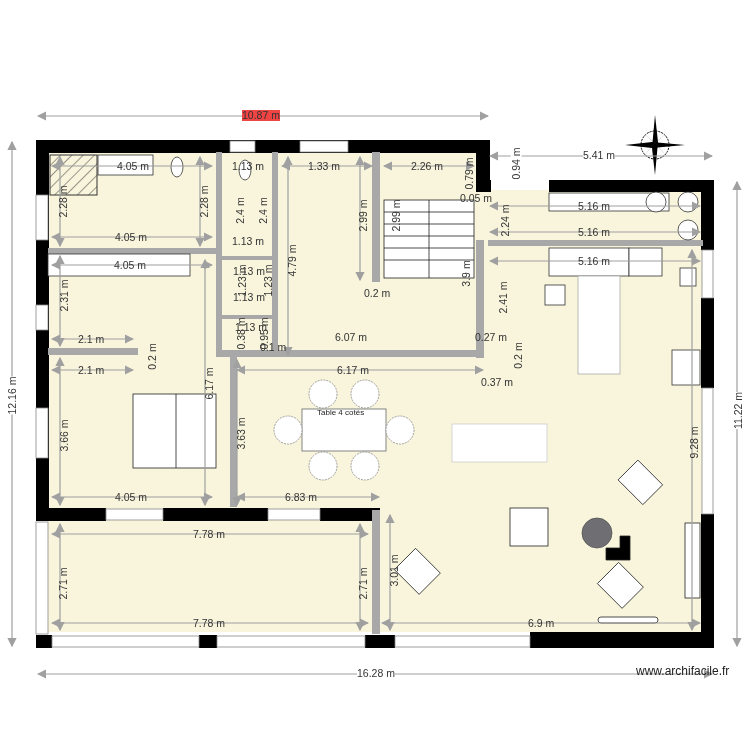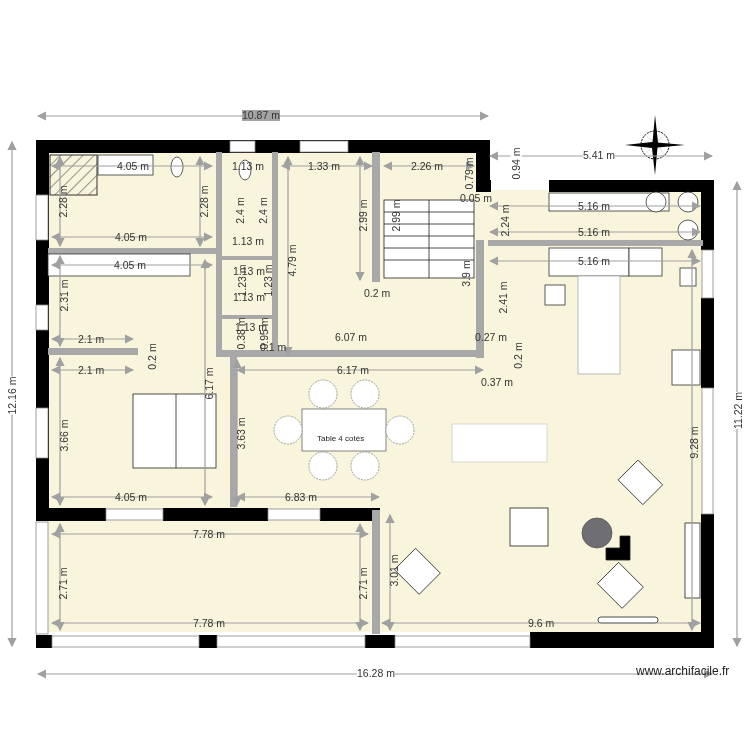--- a/index.html
+++ b/index.html
@@ -179,21 +179,21 @@
     <line x1="237" y1="360" x2="237" y2="505"></line>
     <line x1="288" y1="157" x2="288" y2="355"></line>
     <line x1="360" y1="157" x2="360" y2="280"></line>
     <line x1="692" y1="250" x2="692" y2="630"></line>
     <line x1="60" y1="524" x2="60" y2="630"></line>
     <line x1="360" y1="524" x2="360" y2="630"></line>
     <line x1="390" y1="515" x2="390" y2="630"></line>
   </g>
 </svg>
 
-<span class="lbl" style="left:242px;top:110px;background:#a3a3a3">10.87 m</span>
+<span class="lbl" style="left:242px;top:110px;background:#ef4444">10.87 m</span>
 <span class="lbl" style="left:583px;top:150px;background:#fff">5.41 m</span>
 <span class="lbl v" style="left:500px;top:158px;background:#fff">0.94 m</span>
 <span class="lbl" style="left:357px;top:668px;background:#fff">16.28 m</span>
 <span class="lbl v" style="left:-6px;top:390px;background:#fff">12.16 m</span>
 <span class="lbl v" style="left:720px;top:405px;background:#fff">11.22 m</span>
 
 <span class="lbl" style="left:117px;top:161px">4.05 m</span>
 <span class="lbl" style="left:115px;top:232px">4.05 m</span>
 <span class="lbl v" style="left:47px;top:196px">2.28 m</span>
 <span class="lbl v" style="left:188px;top:196px">2.28 m</span>
@@ -242,22 +242,22 @@
 <span class="lbl" style="left:260px;top:342px">0.1 m</span>
 <span class="lbl" style="left:337px;top:365px">6.17 m</span>
 <span class="lbl" style="left:481px;top:377px">0.37 m</span>
 <span class="lbl" style="left:475px;top:332px">0.27 m</span>
 <span class="lbl v" style="left:505px;top:350px">0.2 m</span>
 <span class="lbl v" style="left:225px;top:428px">3.63 m</span>
 <span class="lbl" style="left:285px;top:492px">6.83 m</span>
 
 <span class="lbl v" style="left:678px;top:437px">9.28 m</span>
 <span class="lbl v" style="left:378px;top:565px">3.01 m</span>
-<span class="lbl" style="left:528px;top:618px">9.6 m</span>
+<span class="lbl" style="left:528px;top:618px">6.9 m</span>
 
 <span class="lbl" style="left:193px;top:529px">7.78 m</span>
 <span class="lbl" style="left:193px;top:618px">7.78 m</span>
 <span class="lbl v" style="left:47px;top:578px">2.71 m</span>
 <span class="lbl v" style="left:347px;top:578px">2.71 m</span>
 
-<span class="tbl" style="left:317px;top:434px">Table 4 cotés</span>
+<span class="tbl" style="left:317px;top:408px">Table 4 cotés</span>
 
 <span class="credit" style="left:636px;top:664px">www.archifacile.fr</span>
 
 </body></html>

